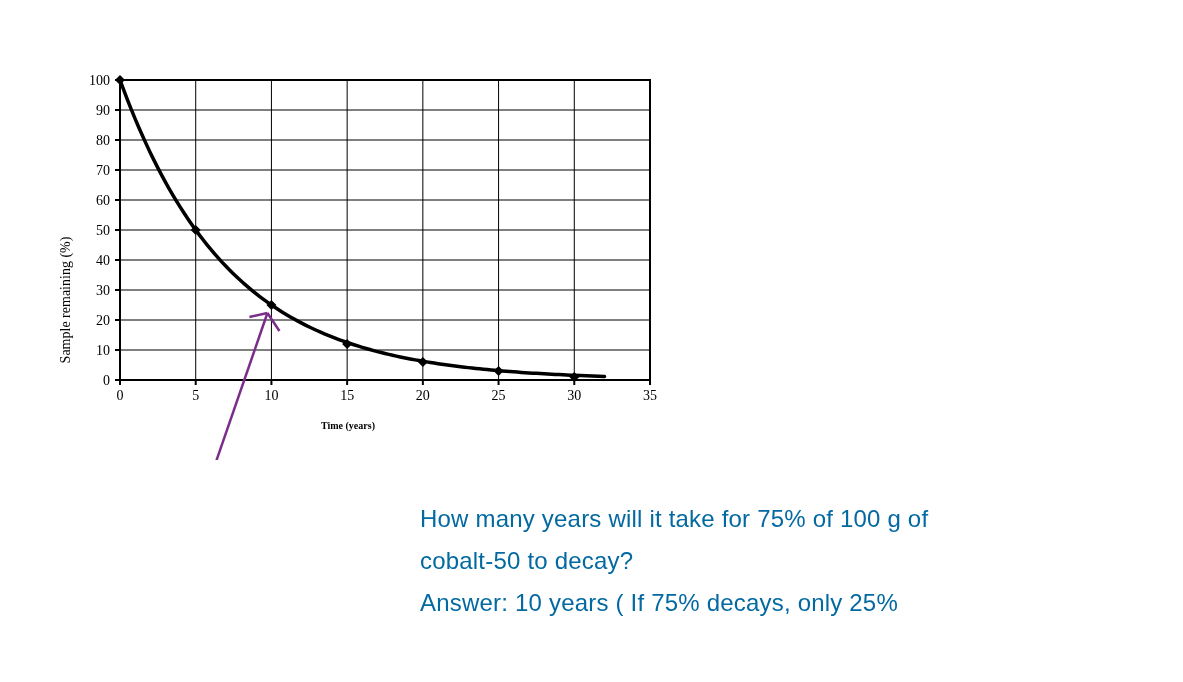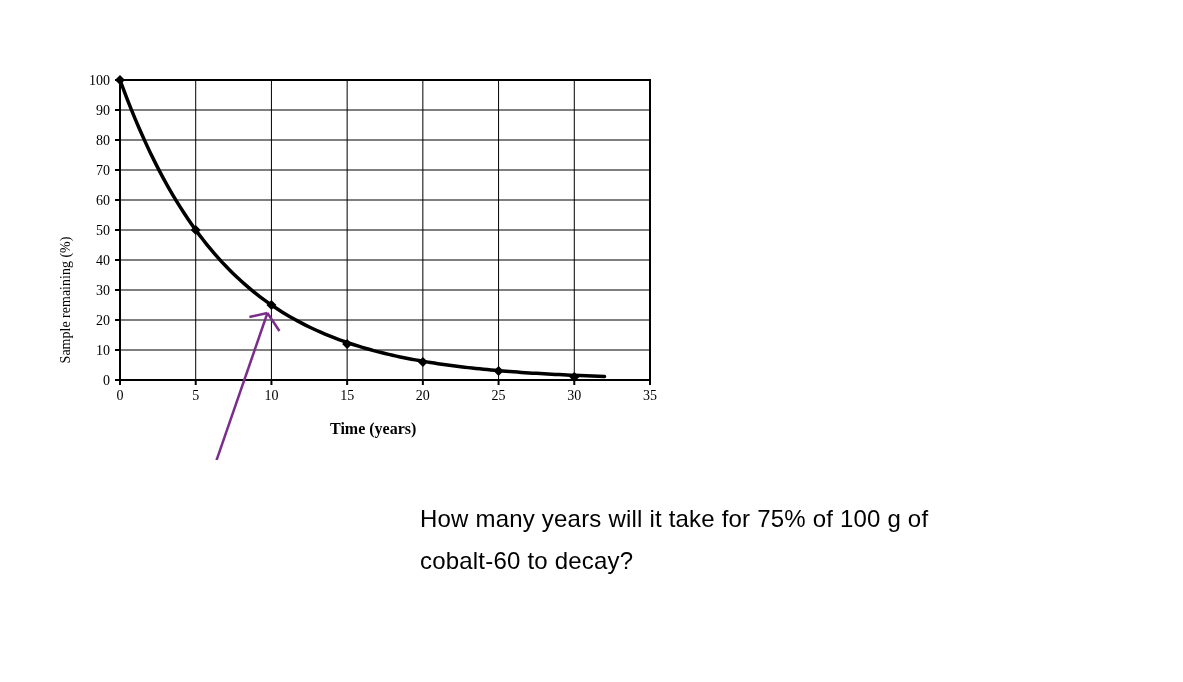--- a/index.html
+++ b/index.html
@@ -21,35 +21,35 @@
     left: 50px;
     top: 70px;
     width: 620px;
     height: 390px;
   }
   .question-block {
     position: absolute;
     left: 420px;
     top: 500px;
     width: 680px;
-    color: #000000;
+    color: #0369a1;
     font-family: "Segoe UI", "Comic Sans MS", "comic sans", sans-serif;
   }
   .question-block p {
     margin: 0 0 4px 0;
     font-size: 24px;
     line-height: 38px;
     font-weight: 400;
     letter-spacing: 0.2px;
   }
   .xlabel {
     position: absolute;
-    left: 280px;
+    left: 271px;
     top: 350px;
-    font-size: 16px;
+    font-size: 10px;
     font-family: "Times New Roman", serif;
     font-weight: bold;
   }
   svg text {
     font-family: "Times New Roman", serif;
     font-size: 14px;
     fill: #000;
   }
 </style>
 </head>
@@ -128,16 +128,17 @@
         <polygon points="524.2857142857142,302 529.2857142857142,307 524.2857142857142,312 519.2857142857142,307" fill="#000"></polygon>
         <line x1="161.42857142857142" y1="405" x2="217.42857142857142" y2="243" stroke="#7a2e8a" stroke-width="2.5"></line>
         <line x1="217.42857142857142" y1="243" x2="199.42857142857142" y2="247" stroke="#7a2e8a" stroke-width="2.5"></line>
         <line x1="217.42857142857142" y1="243" x2="229.42857142857142" y2="261" stroke="#7a2e8a" stroke-width="2.5"></line>
       </svg>
     <div class="xlabel">Time (years)</div>
   </div>
 
   <div class="question-block">
     <p>How many years will it take for 75% of 100 g of</p>
-    <p>cobalt-60 to decay?</p>
+    <p>cobalt-50 to decay?</p>
+    <p>Answer: 10 years ( If 75% decays, only 25%</p>
   </div>
 
 </div>
 
 </body></html>

